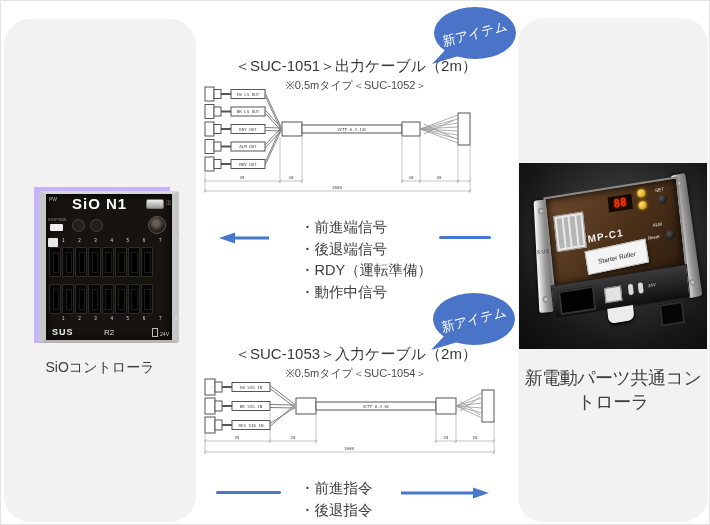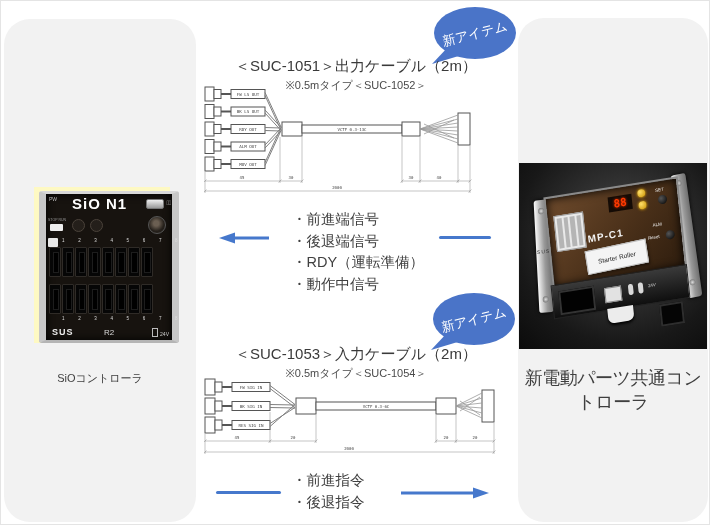--- a/index.html
+++ b/index.html
@@ -4,25 +4,25 @@
 <style>
   html,body{margin:0;padding:0;background:#fff;}
   #page{position:relative;width:708px;height:523px;border:1px solid #e4e4e4;background:#fff;
         font-family:"Liberation Sans",sans-serif;overflow:hidden;}
 
   
   .panel{position:absolute;background:#f2f2f2;border-radius:26px;}
   #sio-panel{left:3px;top:18px;width:192px;height:503px;}
   #mpc1-panel{left:517px;top:17px;width:190px;height:504px;}
   .caption{position:absolute;width:100%;text-align:center;color:#3f3f3f;}
-  #sio-caption{top:352px;font-size:11px;}
+  #sio-caption{top:340px;font-size:14px;}
   #mpc1-caption{top:348px;font-size:18px;letter-spacing:-0.5px;}
 
   
-  #sio-photo{position:absolute;left:30px;top:168px;width:136px;height:156px;background:#fef9c3;}
+  #sio-photo{position:absolute;left:30px;top:168px;width:136px;height:156px;background:#c4b5fd;}
   #sio-device{position:absolute;left:5px;top:4px;width:126px;height:146px;background:#17130f;
       border-left:7px solid #c7c7c7;border-right:7px solid #c7c7c7;border-top:3px solid #d8d8d8;
       border-bottom:3px solid #b5b5b5;border-radius:3px;box-shadow:inset 0 0 8px #000;}
   .sio-pw{position:absolute;left:3px;top:2px;font-size:5px;color:#bbb;}
   .sio-name{position:absolute;left:26px;top:1px;font-size:15px;font-weight:bold;color:#fff;letter-spacing:1px;}
   .sio-usb{position:absolute;right:8px;top:5px;width:16px;height:8px;background:linear-gradient(#eee,#999);
       border:1px solid #777;border-radius:2px;}
   .sio-key{position:absolute;right:1px;top:6px;font-size:6px;color:#aaa;}
   .sio-switchlbl{position:absolute;left:2px;top:24px;font-size:3.5px;color:#999;}
   .sio-switch{position:absolute;left:4px;top:30px;width:13px;height:7px;background:#eee;border-radius:1px;}
@@ -78,21 +78,21 @@
       border-radius:0 0 6px 6px;box-shadow:0 2px 3px #000;}
   .mpc1-conn2{position:absolute;left:104px;top:126px;width:20px;height:18px;background:#050505;border:2px solid #2e2e2e;}
   .mpc1-sus{position:absolute;left:-12px;top:52px;font-size:5px;color:#333;transform:rotate(3deg);letter-spacing:1px;}
 
   
   .title{position:absolute;left:200px;width:310px;text-align:center;color:#3a3a3a;font-size:15px;}
   .subtitle{position:absolute;left:200px;width:310px;text-align:center;color:#4a4a4a;font-size:11px;}
   #out-title{top:56px;} #out-sub{top:76px;}
   #in-title{top:344px;} #in-sub{top:364px;}
 
-  .bullets{position:absolute;left:283px;list-style:none;margin:8px;padding:0;
+  .bullets{position:absolute;left:283px;list-style:none;margin:16px;padding:0;
       font-size:14.5px;color:#404040;line-height:21.5px;}
   #out-bullets{top:200px;} #in-bullets{top:461px;}
   .bullets li::before{content:"・";}
 
   .badge{position:absolute;width:92px;height:64px;}
   #badge-out{left:425px;top:3px;} #badge-in{left:424px;top:289px;}
 
   svg text{font-family:"DejaVu Sans Mono",monospace;fill:#444;}
   .drawing{position:absolute;}
   #out-drawing{left:203px;top:85px;} #in-drawing{left:203px;top:376px;}

